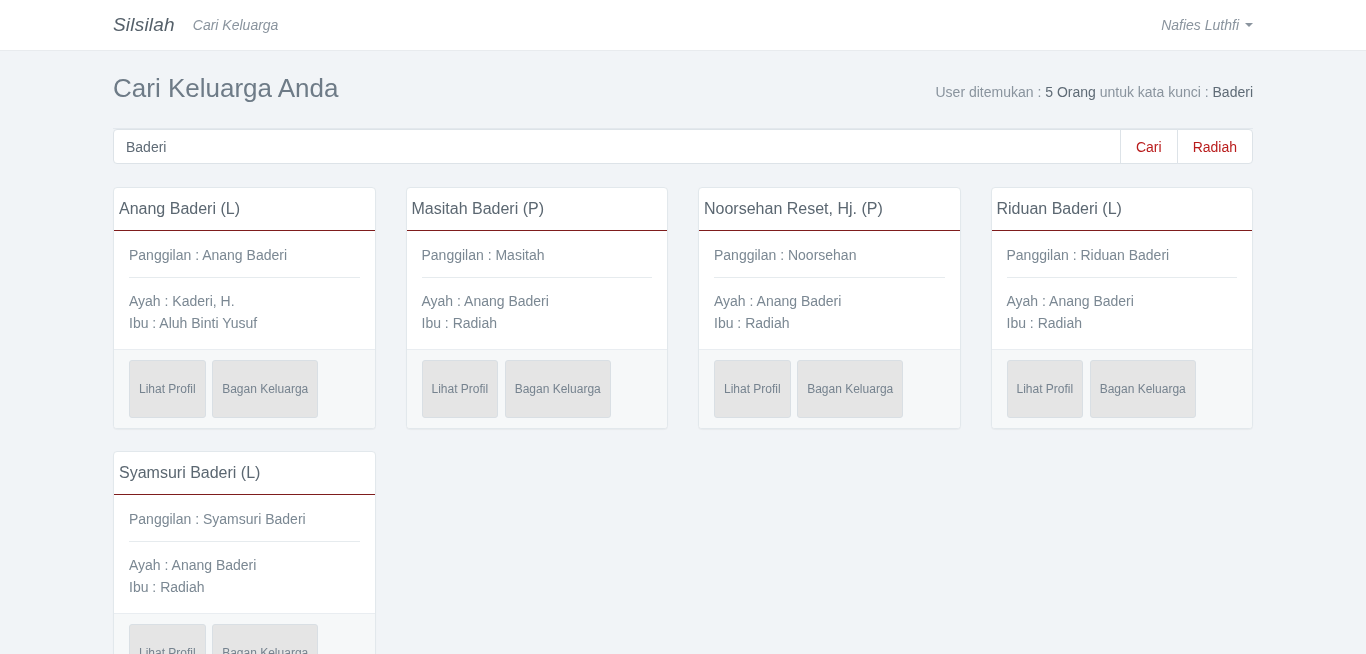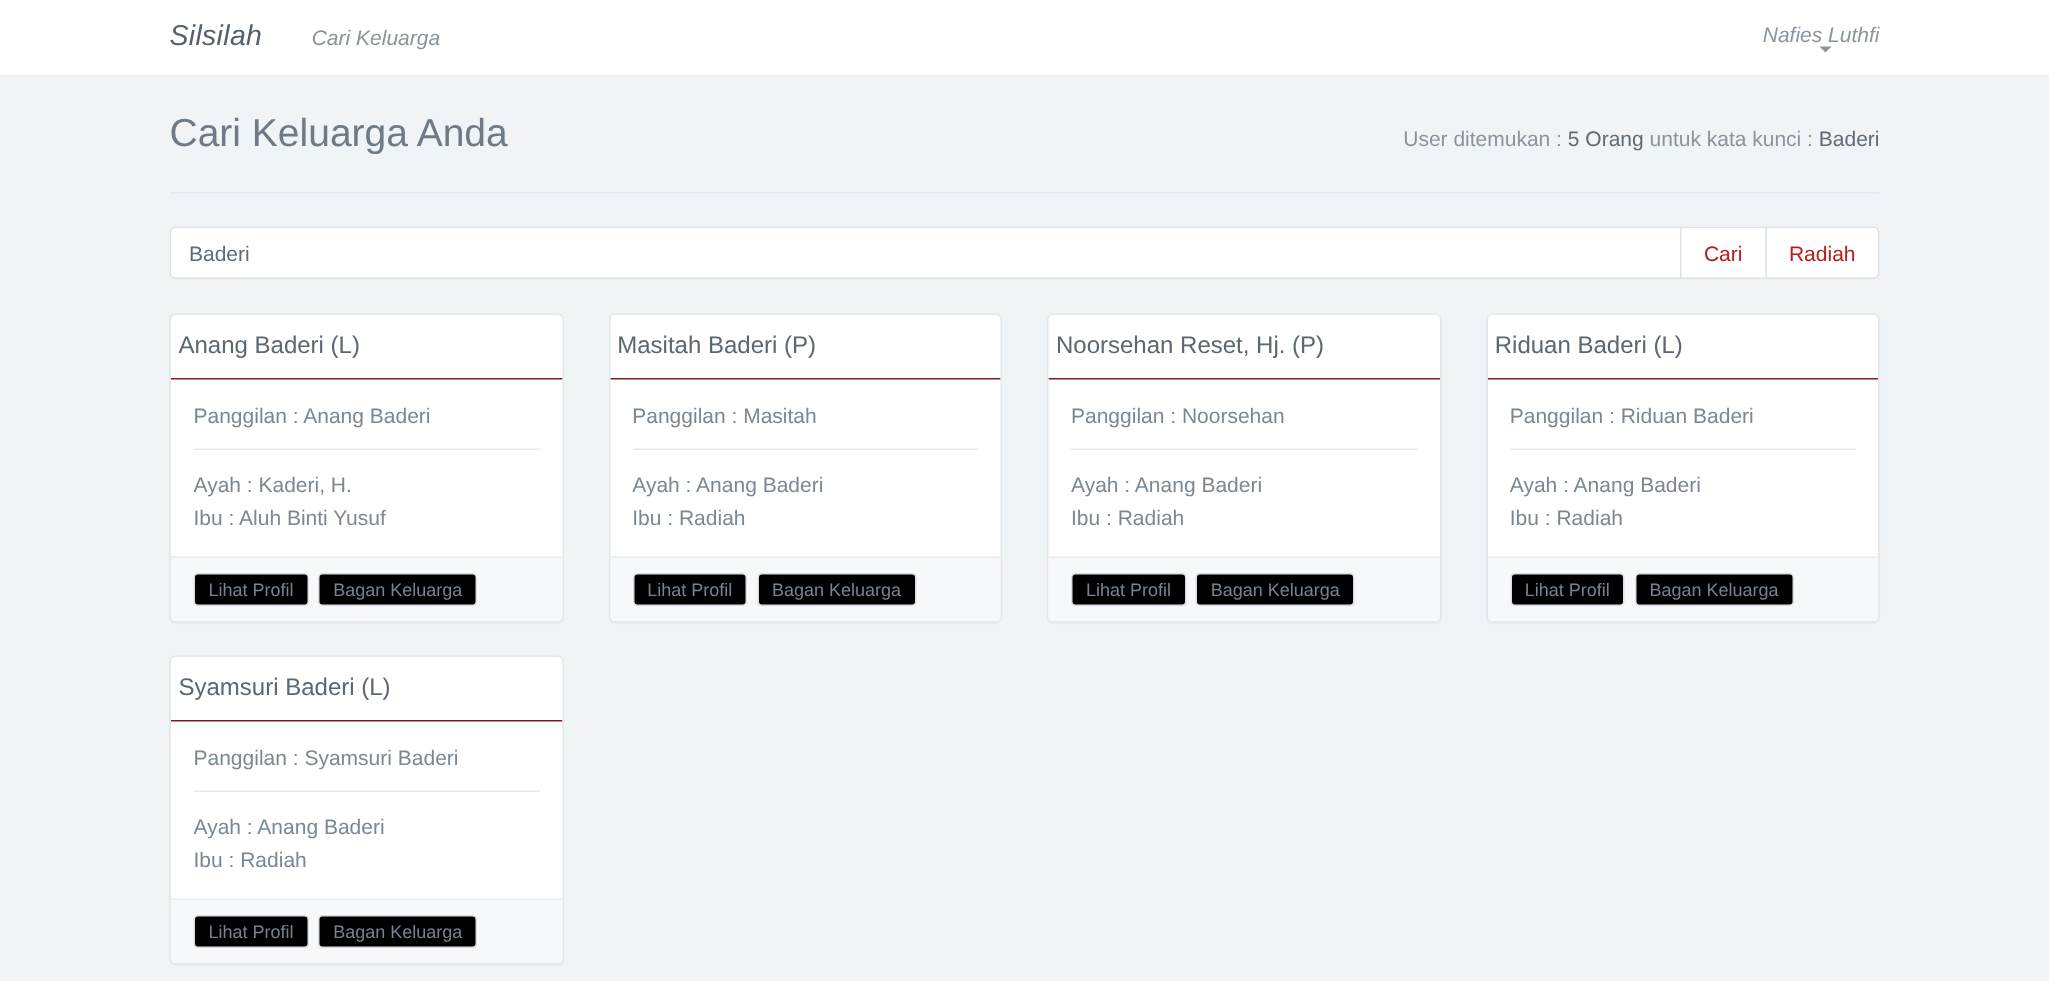--- a/index.html
+++ b/index.html
@@ -20,52 +20,50 @@
     font-style: italic;
   }
   .navbar .container { display: flex; align-items: center; height: 100%; }
   .brand {
     font-size: 19px;
     color: #55606a;
     text-decoration: none;
     letter-spacing: 0.2px;
   }
   .nav-link {
-    margin-left: 33px;
+    margin-left: 18px;
     font-size: 14px;
     color: #8a949e;
     text-decoration: none;
     cursor: pointer;
   }
   .user-menu {
     margin-left: auto;
     font-size: 14px;
     color: #8a949e;
     display: flex;
     align-items: center;
     cursor: pointer;
-    flex-direction: column;
   }
   .caret {
     display: inline-block;
     width: 0; height: 0;
     margin-left: 6px;
     border-left: 4px solid transparent;
     border-right: 4px solid transparent;
     border-top: 4px solid #8a949e;
   }
 
   
   .page-header {
     display: flex;
     justify-content: space-between;
     align-items: baseline;
     border-bottom: 1px solid #e3e8ed;
     padding: 22px 0 24px;
-    margin-bottom: 22px;
     gap: 33px;
   }
   .page-title {
     font-size: 26px;
     font-weight: 400;
     color: #6e7b87;
   }
   .result-summary { font-size: 14px; color: #8a949e; }
   .result-summary b { color: #5f6b76; font-weight: 400; }
 
@@ -118,25 +116,25 @@
     border-top: 1px solid #e6ebee;
     margin: 12px 0;
   }
   .panel-body .parents { line-height: 22px; }
   .panel-footer {
     background: #f6f8f9;
     border-top: 1px solid #e9edf1;
     padding: 10px 15px;
   }
   .btn-xs {
-    padding: 3px 9px;
+    padding: 21px 9px;
     font-size: 12px;
     font-family: inherit;
     color: #76838f;
-    background: #000000;
+    background: #e5e5e5;
     border: 1px solid #d9dfe4;
     border-radius: 3px;
     cursor: pointer;
     margin-right: 2px;
   }
 </style>
 </head>
 <body>
 
 <nav class="navbar">

